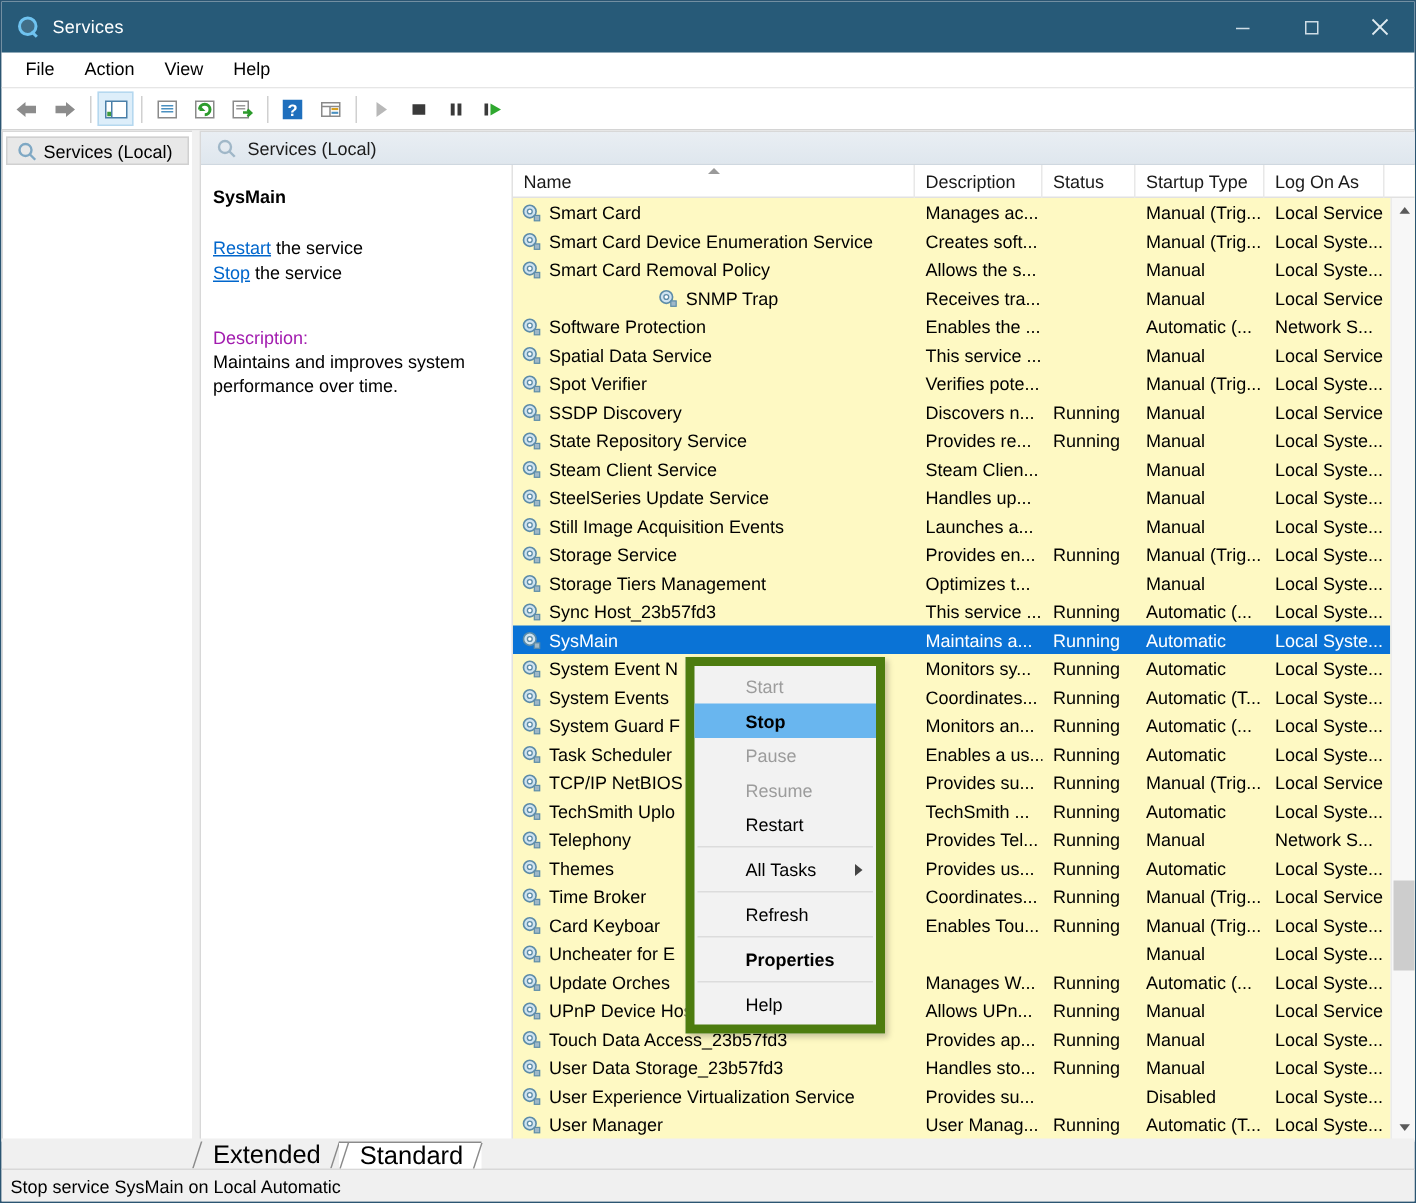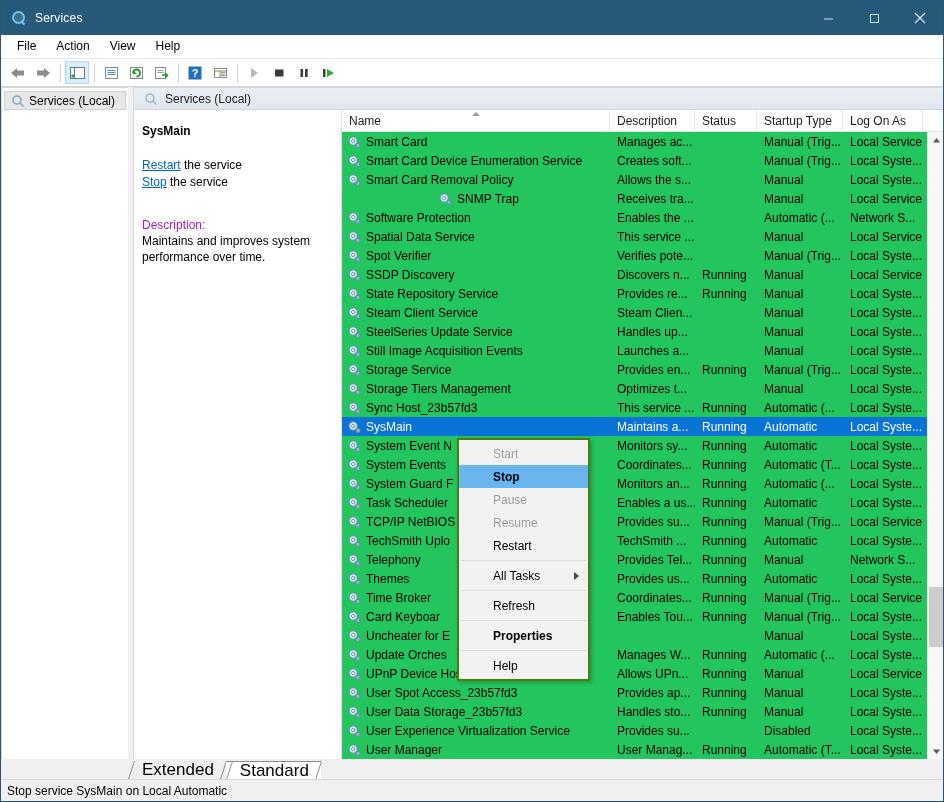--- a/index.html
+++ b/index.html
@@ -205,21 +205,21 @@
   .detail-desc-text {
     font-size: 12px;
     color: #000;
     line-height: 16px;
   }
 
   
   .list-pane {
     flex: 1;
     position: relative;
-    background: #22c55e;
+    background: #fef9c3;
     overflow: hidden;
   }
   .lv-header {
     height: 22px;
     display: flex;
     background: #ffffff;
     border-bottom: 1px solid #e1e1e1;
     position: relative;
   }
   .lv-col {
@@ -336,21 +336,21 @@
     font-size: 12px;
     color: #000;
   }
 
   
   .ctxmenu {
     position: absolute;
     left: 456px; top: 437px;
     width: 133px;
     background: #f2f2f2;
-    border: 2px solid #4d7c0f;
+    border: 6px solid #4d7c0f;
     box-shadow: 2px 2px 4px rgba(0,0,0,0.22);
     padding: 2px 0;
     z-index: 50;
   }
   .ctx-item {
     height: 23px;
     display: flex; align-items: center;
     padding-left: 34px;
     font-size: 12px;
     color: #000;
@@ -960,21 +960,21 @@
                 <div class="cell" style="width: 86px;">Manual</div>
                 <div class="cell" style="width: 80px;">Local Service</div>
               </div>
               <div class="row">
                 <div class="cell name" style="width: 268px;">
                   <span class="svc-icon"><svg width="14" height="14" viewBox="0 0 14 14">
                       <circle cx="6.2" cy="6" r="4.2" fill="#cfe3f0" stroke="#5d8ca8" stroke-width="1.1"></circle>
                       <circle cx="6.2" cy="6" r="1.6" fill="#ffffff" stroke="#5d8ca8" stroke-width="0.9"></circle>
                       <rect x="9.2" y="8.6" width="3.6" height="3.6" fill="#9fb8c8" stroke="#5d8ca8" stroke-width="0.8"></rect>
                     </svg></span>
-                  <span>User Spot Access_23b57fd3</span>
+                  <span>Touch Data Access_23b57fd3</span>
                 </div>
                 <div class="cell" style="width: 85px;">Provides ap...</div>
                 <div class="cell" style="width: 62px;">Running</div>
                 <div class="cell" style="width: 86px;">Manual</div>
                 <div class="cell" style="width: 80px;">Local Syste...</div>
               </div>
               <div class="row">
                 <div class="cell name" style="width: 268px;">
                   <span class="svc-icon"><svg width="14" height="14" viewBox="0 0 14 14">
                       <circle cx="6.2" cy="6" r="4.2" fill="#cfe3f0" stroke="#5d8ca8" stroke-width="1.1"></circle>

